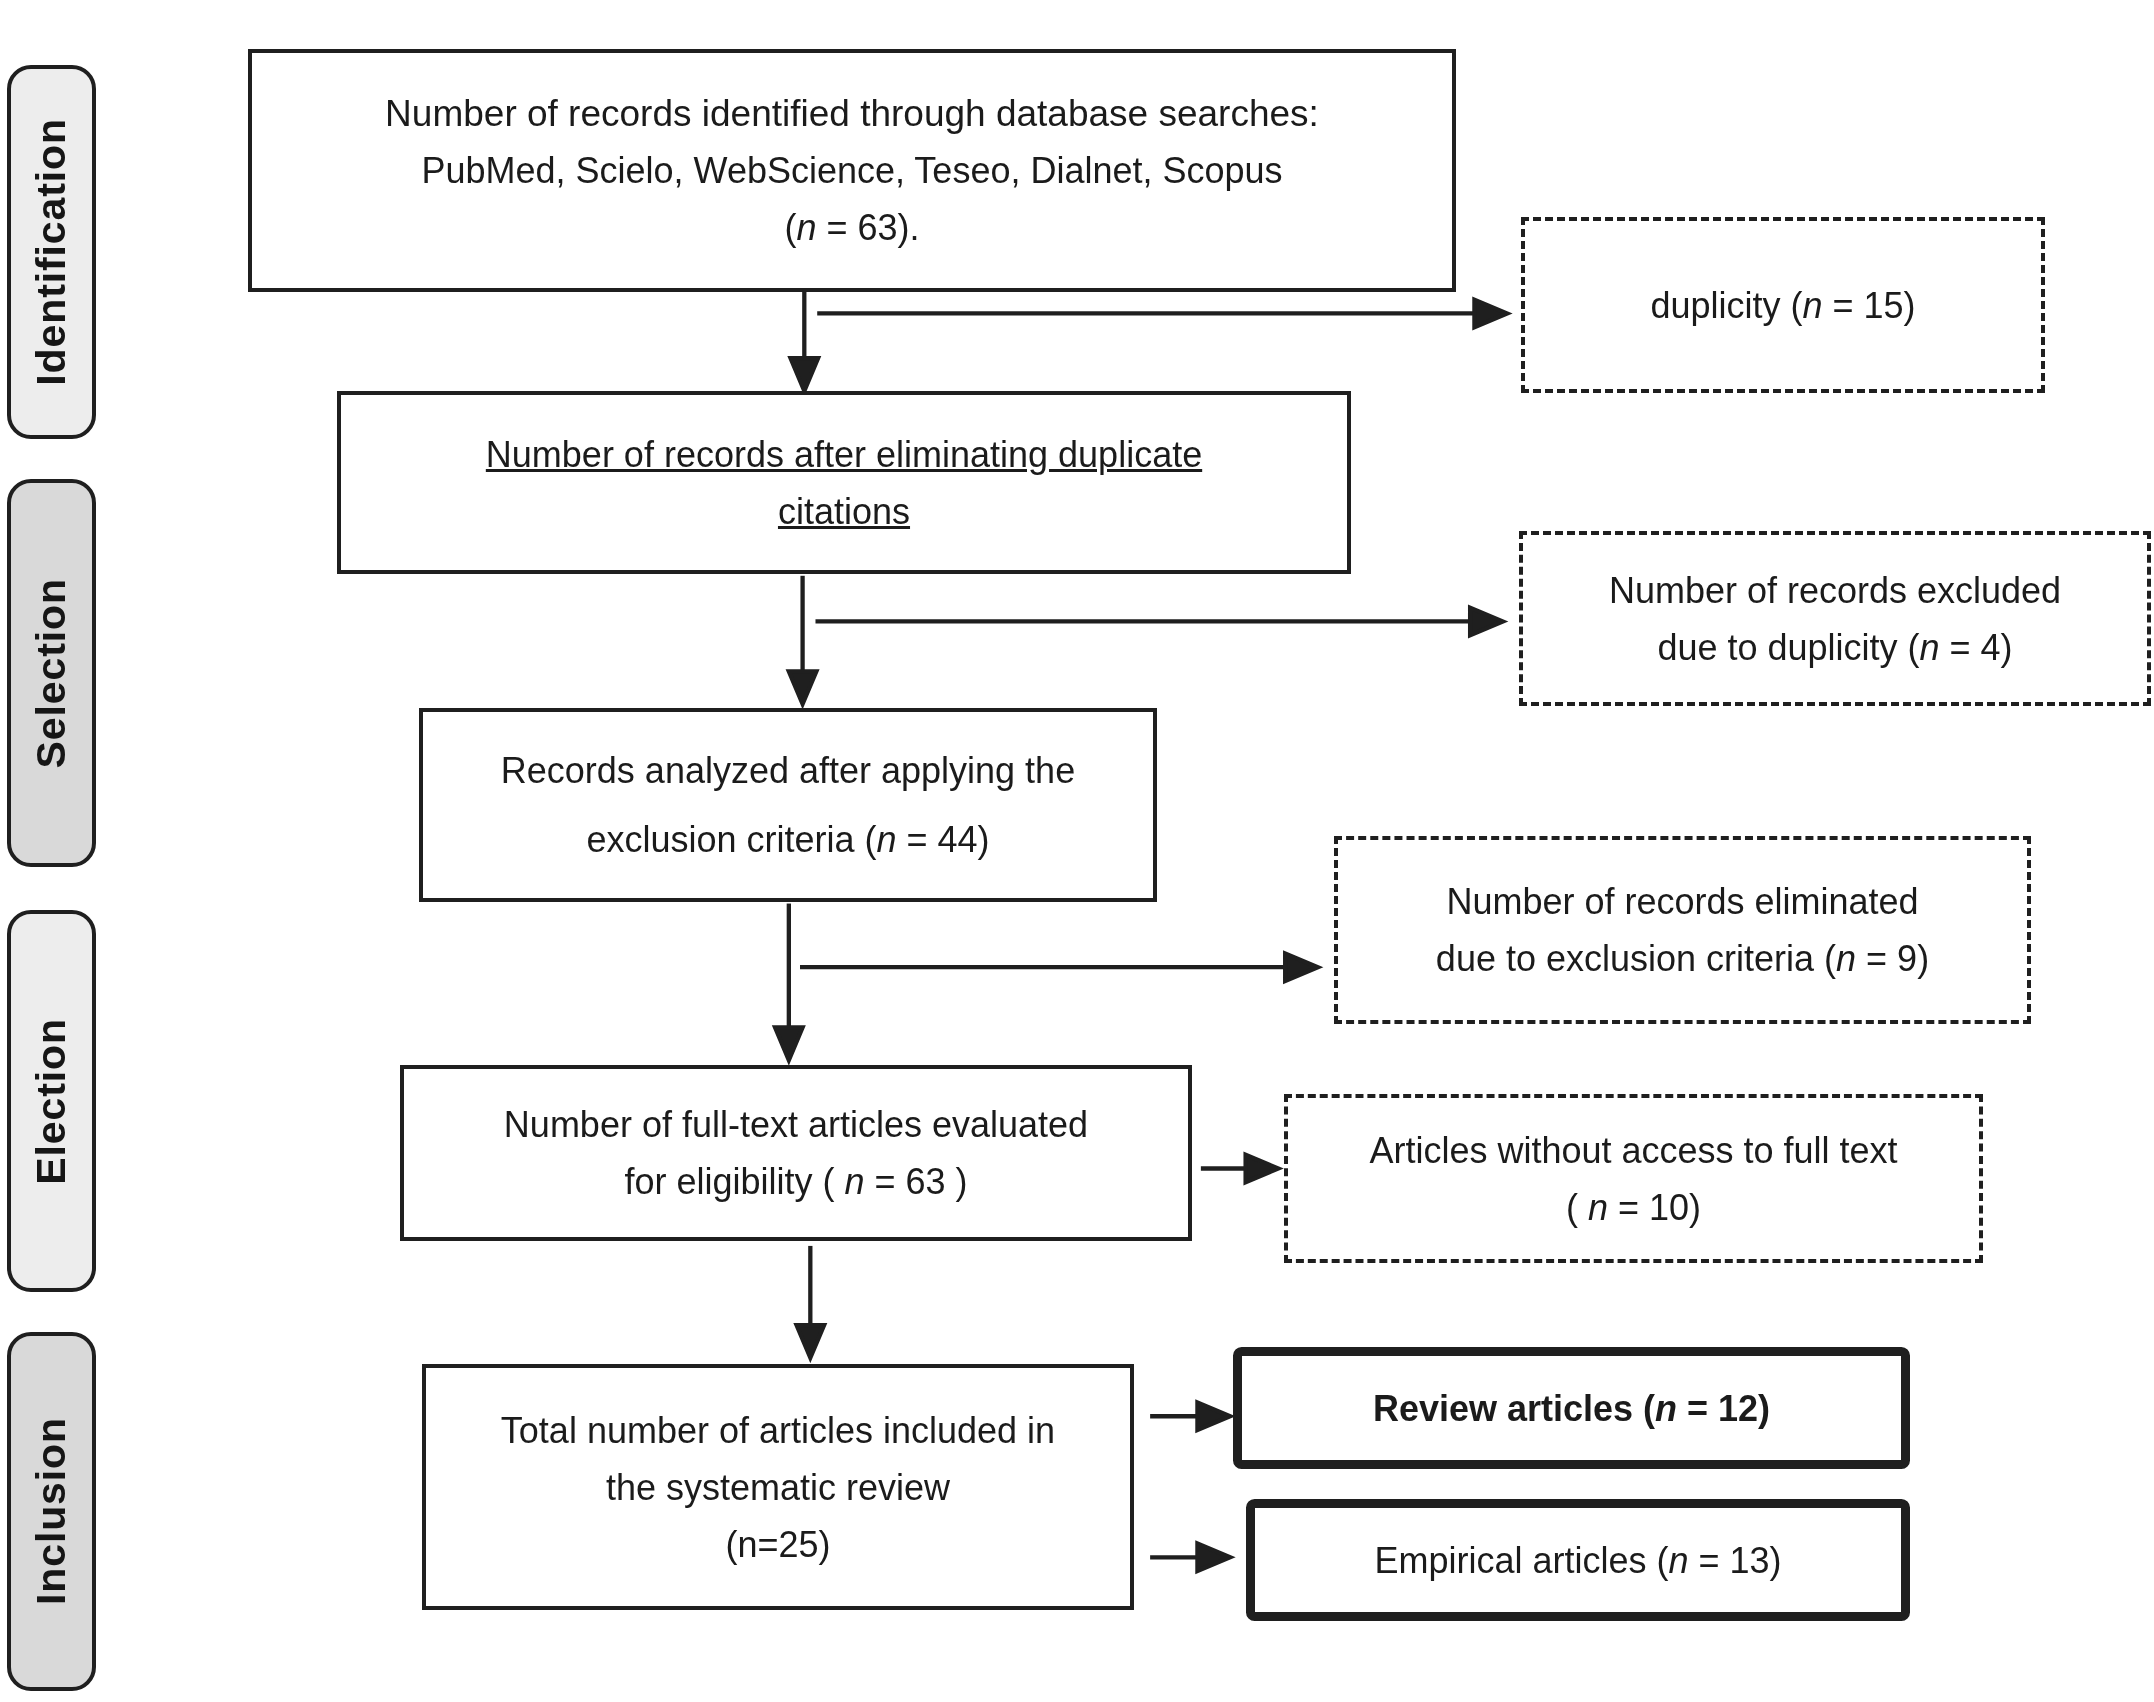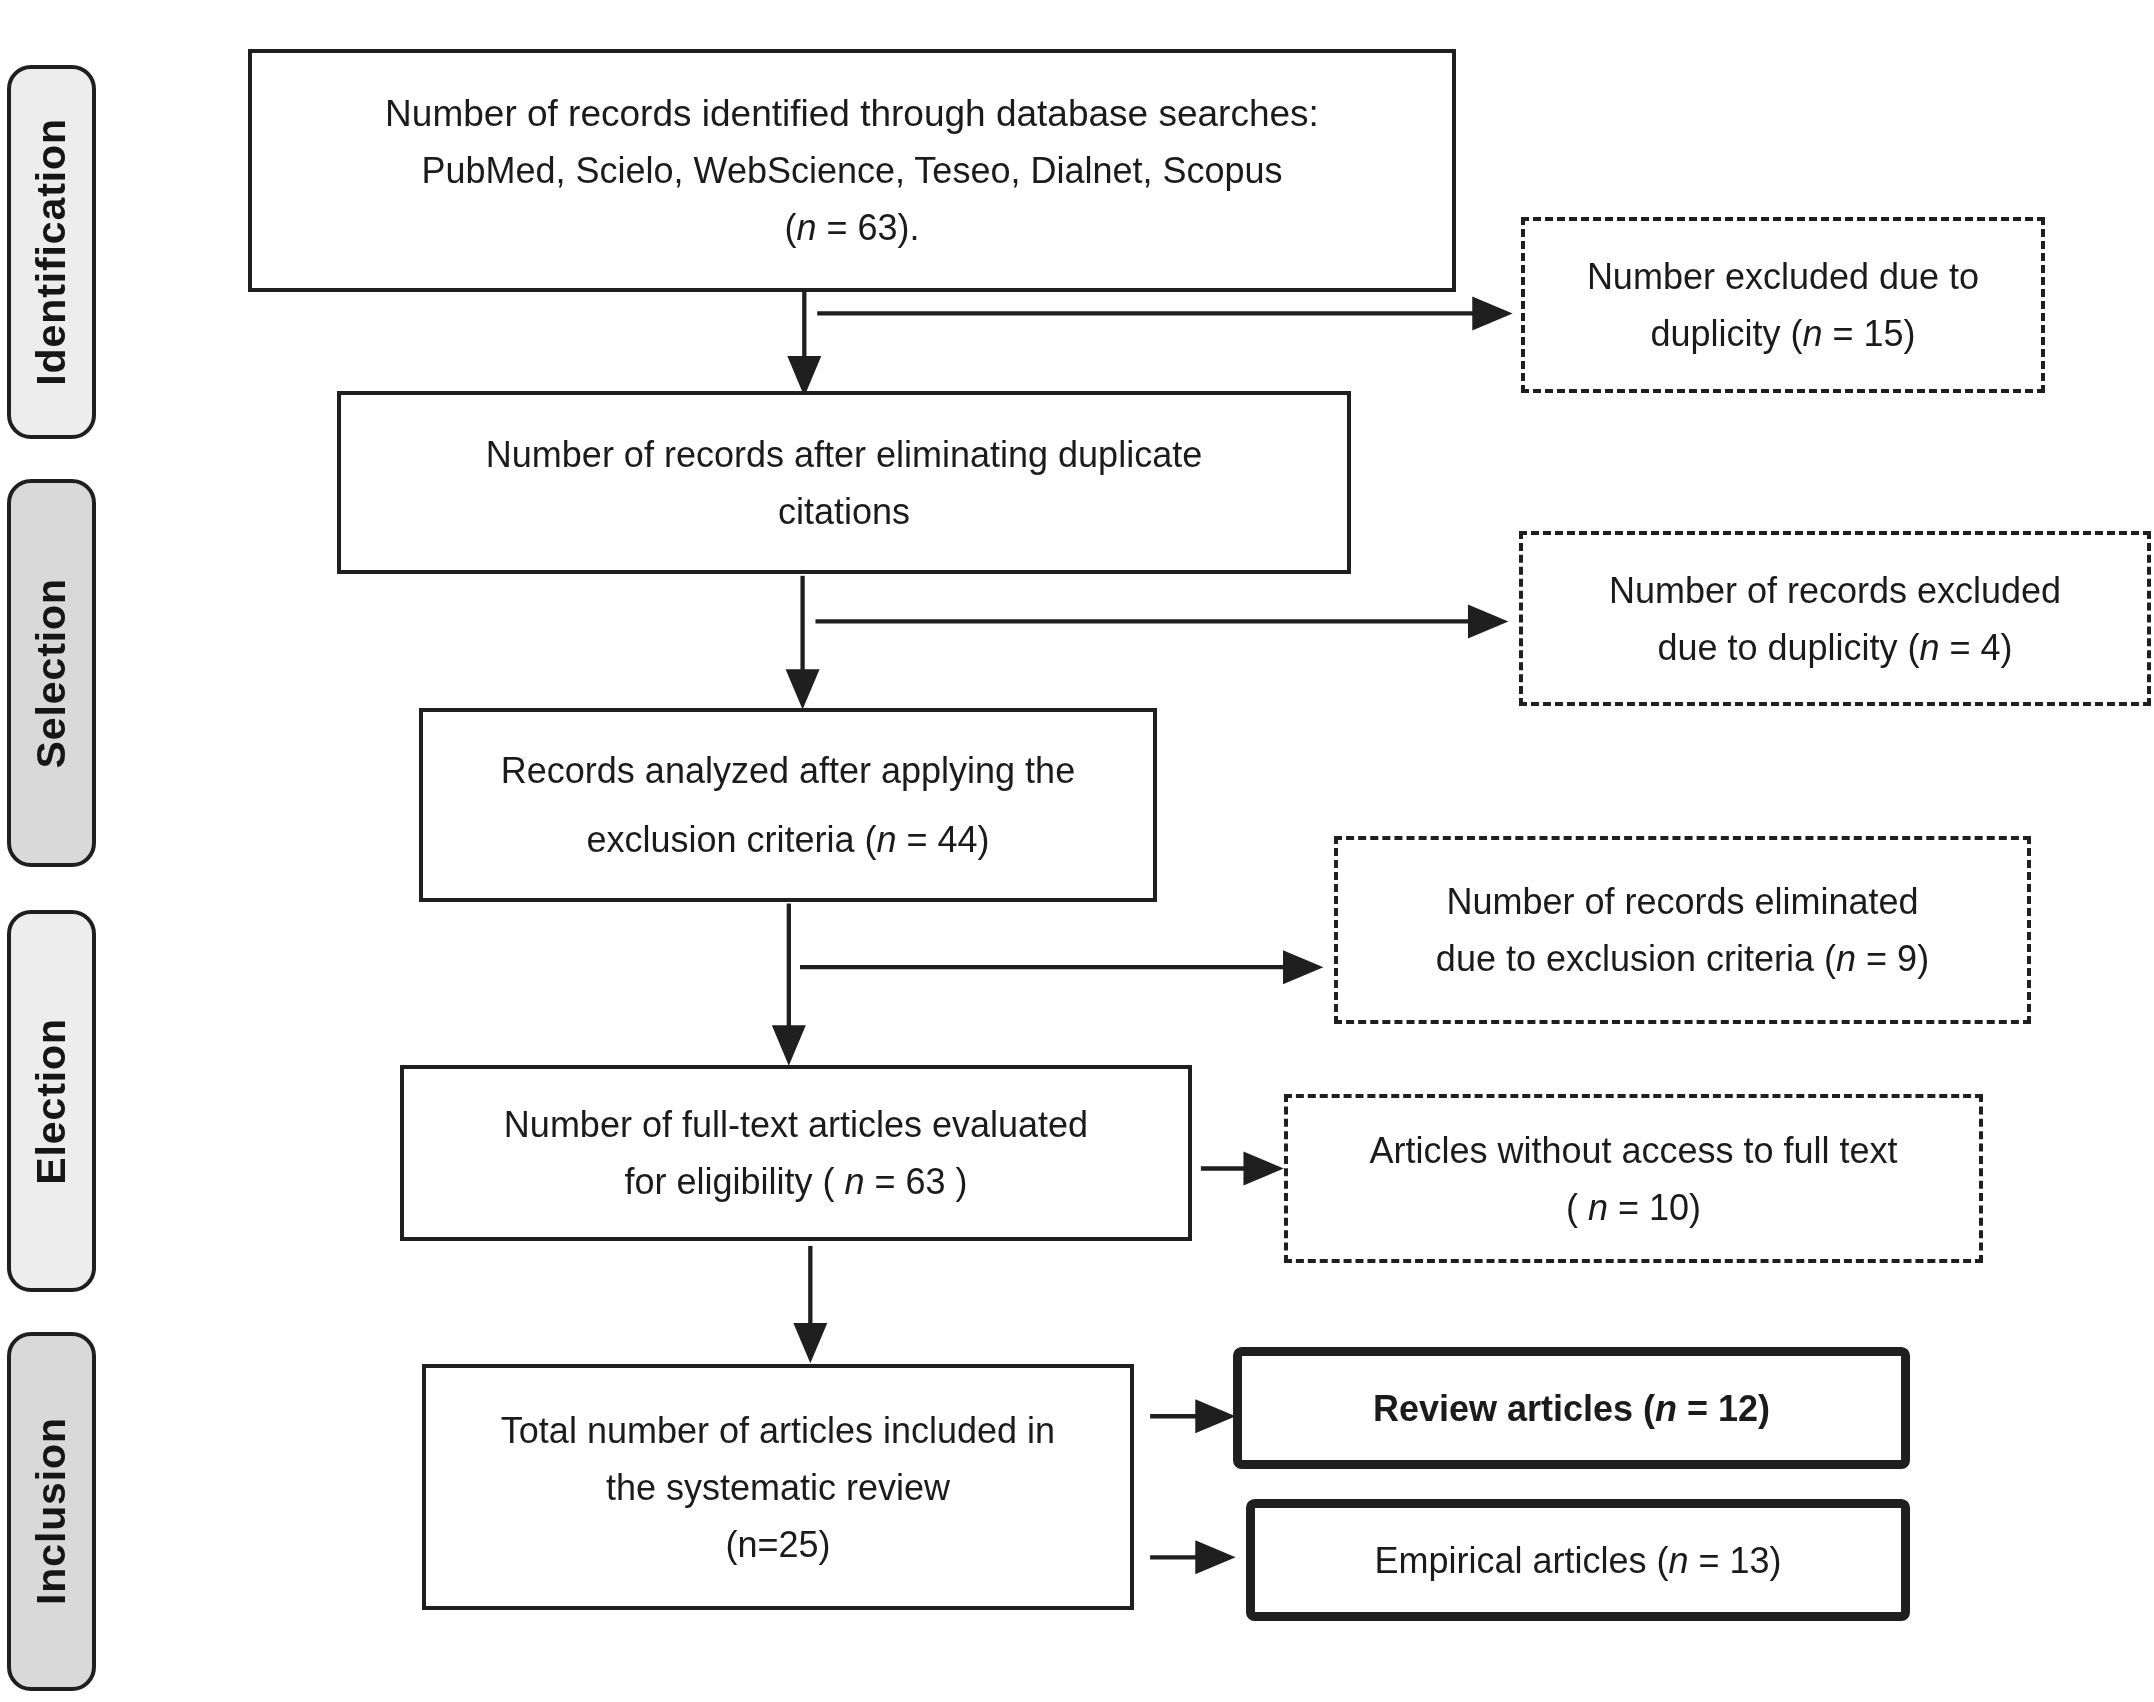--- a/index.html
+++ b/index.html
@@ -114,21 +114,21 @@
   <div class="stage fill-dark" style="top:1332px;height:359px;">
     <span class="stage-text">Inclusion</span>
   </div>
 
   <div class="node" style="left:248px;top:1.7px;width:1208px;height:243px;margin-top:47px;">
     <div class="tl box1-l1">Number of records identified through database searches:</div>
     <div class="tl box1-l2">PubMed, Scielo, WebScience, Teseo, Dialnet, Scopus</div>
     <div class="tl"><span>(</span><span class="n">n</span><span> = 63).</span></div>
   </div>
 
-  <div class="node" style="left:337px;top:391px;width:1014px;height:183px;">
+  <div class="node" style="left:337px;top:391px;width:1014px;height:183px;text-decoration:underline;">
     <div class="tl">Number of records after eliminating duplicate</div>
     <div class="tl">citations</div>
   </div>
 
   <div class="node" style="left:419px;top:708px;width:738px;height:194px;gap:12px;">
     <div class="tl">Records analyzed after applying the</div>
     <div class="tl"><span>exclusion criteria (</span><span class="n">n</span><span> = 44)</span></div>
   </div>
 
   <div class="node" style="left:400px;top:1065px;width:792px;height:176px;">
@@ -136,21 +136,20 @@
     <div class="tl"><span>for eligibility ( </span><span class="n">n</span><span> = 63 )</span></div>
   </div>
 
   <div class="node" style="left:422px;top:1364px;width:712px;height:246px;">
     <div class="tl">Total number of articles included in</div>
     <div class="tl">the systematic review</div>
     <div class="tl">(n=25)</div>
   </div>
 
   <div class="node dashed" style="left:1521px;top:217px;width:524px;height:176px;">
-    <div class="tl">Number excluded due to</div>
     <div class="tl"><span>duplicity (</span><span class="n">n</span><span> = 15)</span></div>
   </div>
 
   <div class="node dashed" style="left:1519px;top:531px;width:632px;height:175px;">
     <div class="tl">Number of records excluded</div>
     <div class="tl"><span>due to duplicity (</span><span class="n">n</span><span> = 4)</span></div>
   </div>
 
   <div class="node dashed" style="left:1334px;top:836px;width:697px;height:188px;">
     <div class="tl">Number of records eliminated</div>

